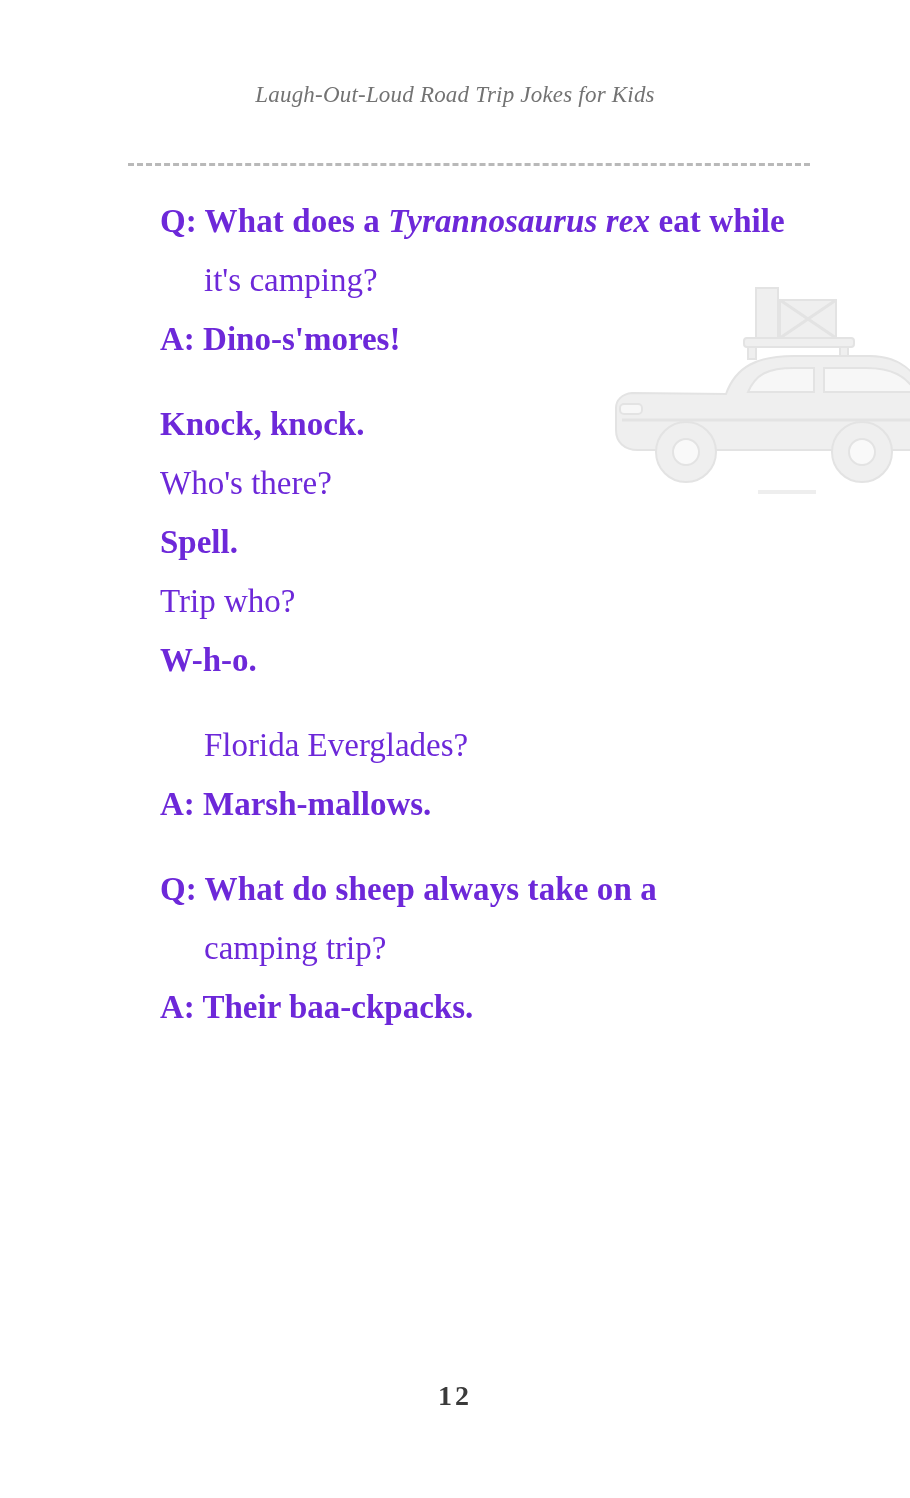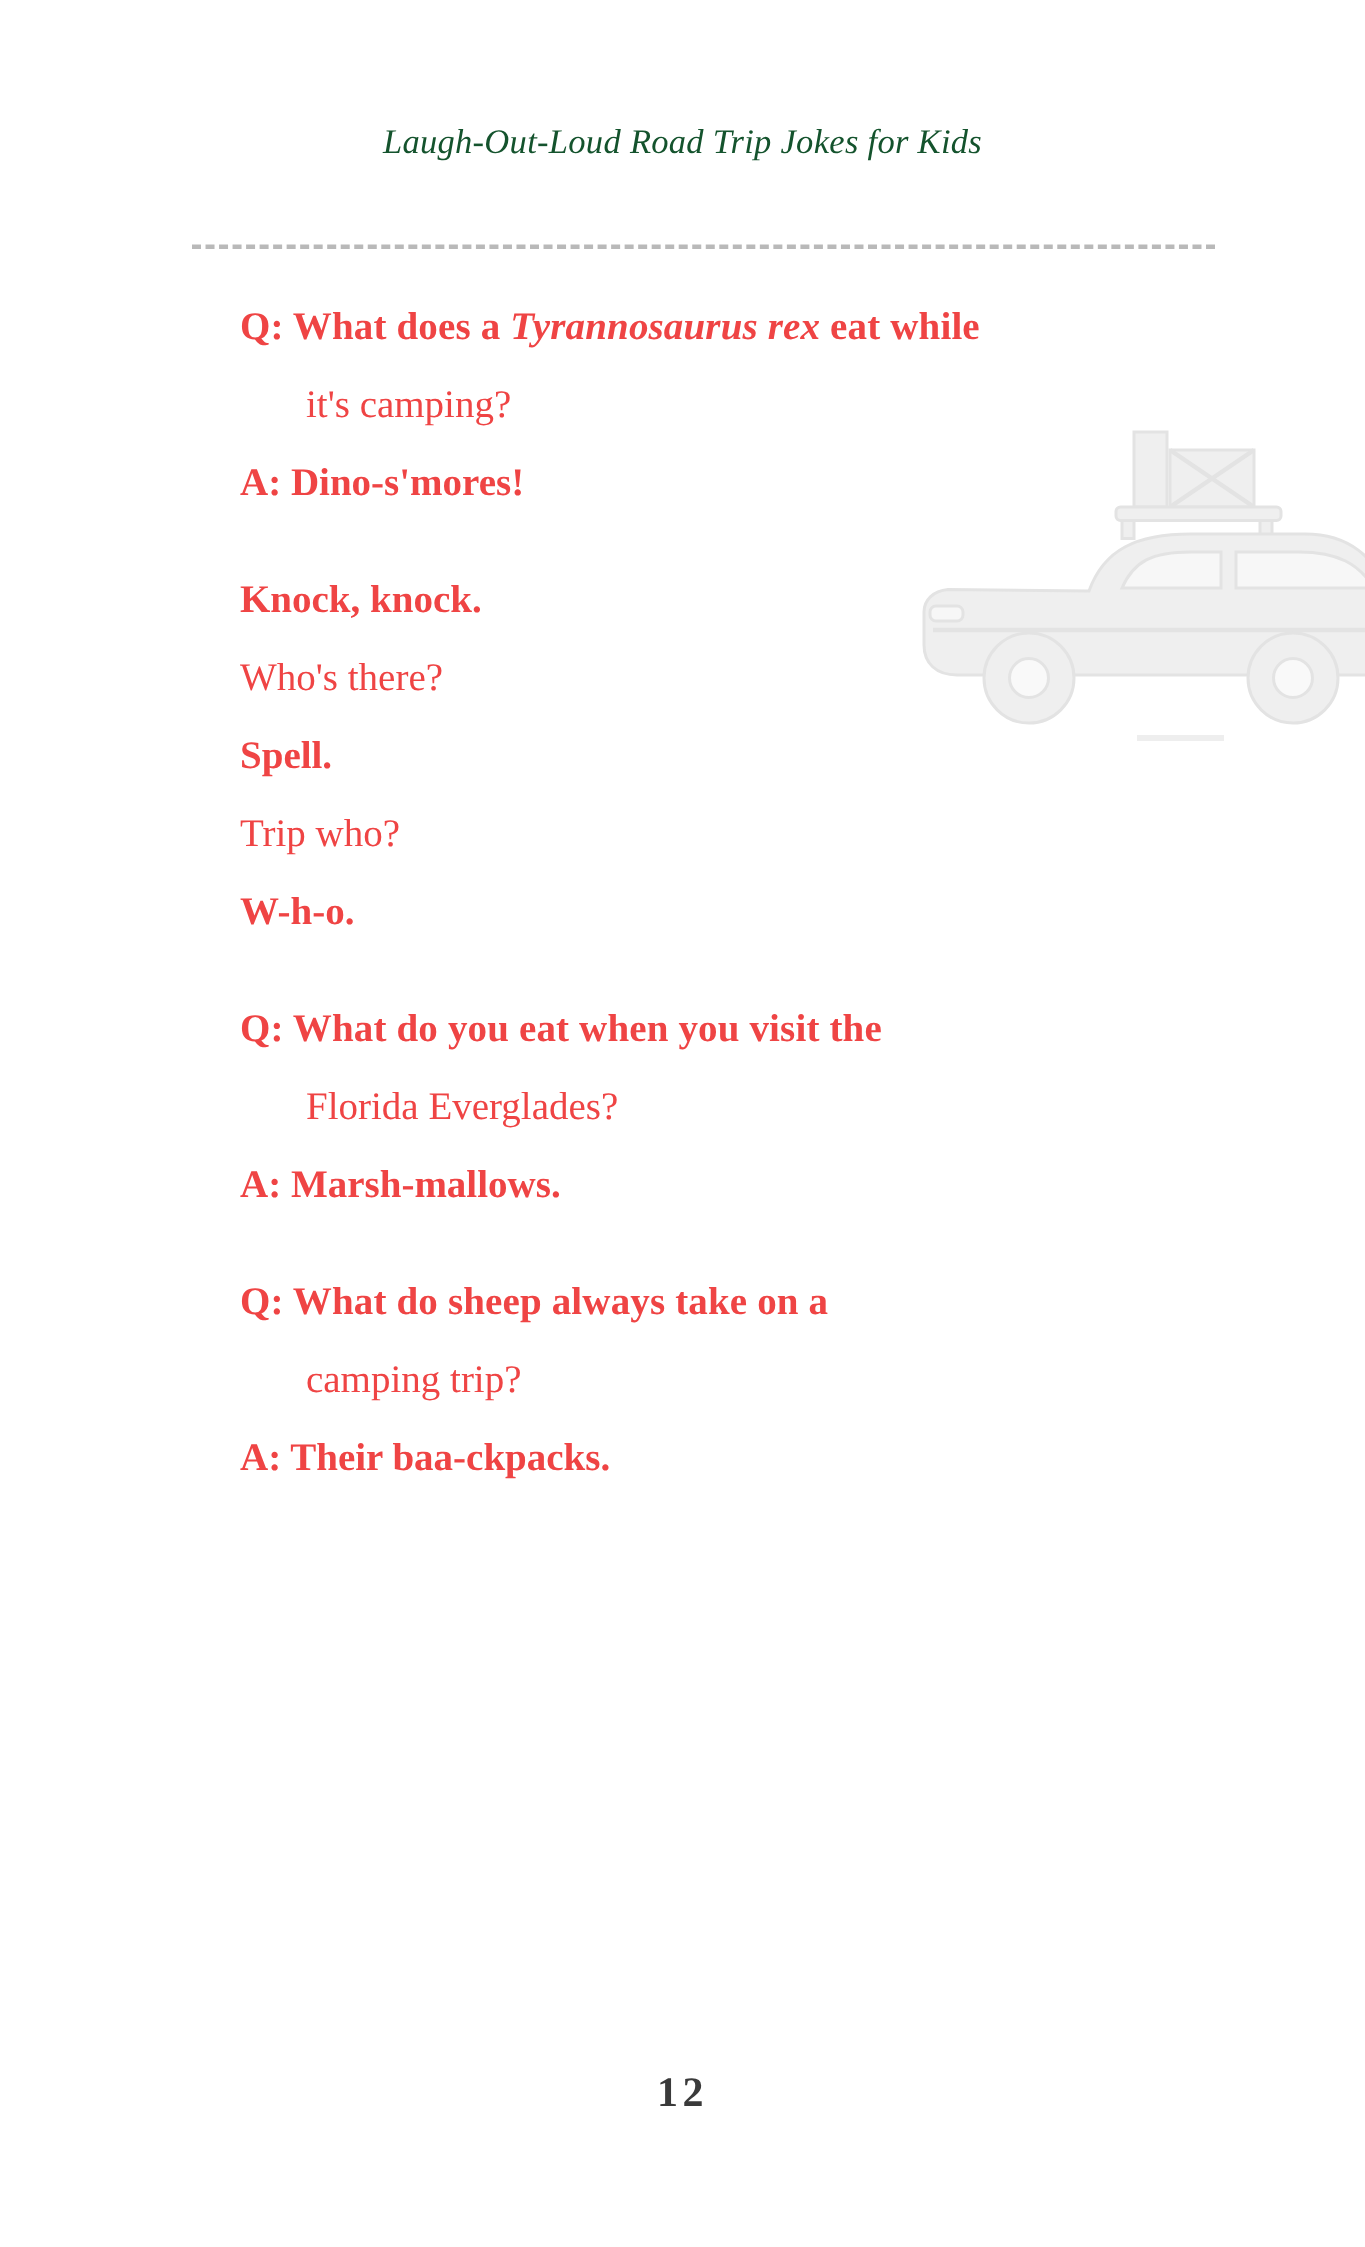--- a/index.html
+++ b/index.html
@@ -25,21 +25,21 @@
 
   .running-head {
     position: absolute;
     top: 82px;
     left: 0;
     width: 910px;
     text-align: center;
     font-style: italic;
     font-size: 23px;
     letter-spacing: 0.2px;
-    color: #14532d;
+    color: #737373;
   }
 
   .rule {
     position: absolute;
     top: 163px;
     left: 128px;
     width: 682px;
     height: 0;
     border-top: 3px dashed #b9b9b9;
   }
@@ -49,24 +49,24 @@
     top: 205px;
     left: 160px;
     width: 650px;
   }
 
   .joke-block {
     margin-bottom: 52px;
   }
 
   .line {
-    font-size: 26px;
+    font-size: 33px;
     line-height: 1.0;
     margin-bottom: 26px;
-    color: #ef4444;
+    color: #6d28d9;
   }
 
   .line.q {
     font-weight: bold;
     letter-spacing: 0.1px;
   }
 
   .line.cont {
     font-weight: normal;
     padding-left: 44px;
@@ -138,21 +138,20 @@
       <div class="knock-lines">
         <div class="line kk">Knock, knock.</div>
         <div class="line resp">Who's there?</div>
         <div class="line kk">Spell.</div>
         <div class="line resp">Trip who?</div>
         <div class="line kk">W-h-o.</div>
       </div>
     </div>
 
     <div class="joke-block">
-      <div class="line q">Q: What do you eat when you visit the</div>
       <div class="line cont">Florida Everglades?</div>
       <div class="line a">A: Marsh-mallows.</div>
     </div>
 
     <div class="joke-block">
       <div class="line q">Q: What do sheep always take on a</div>
       <div class="line cont">camping trip?</div>
       <div class="line a">A: Their baa-ckpacks.</div>
     </div>
 

